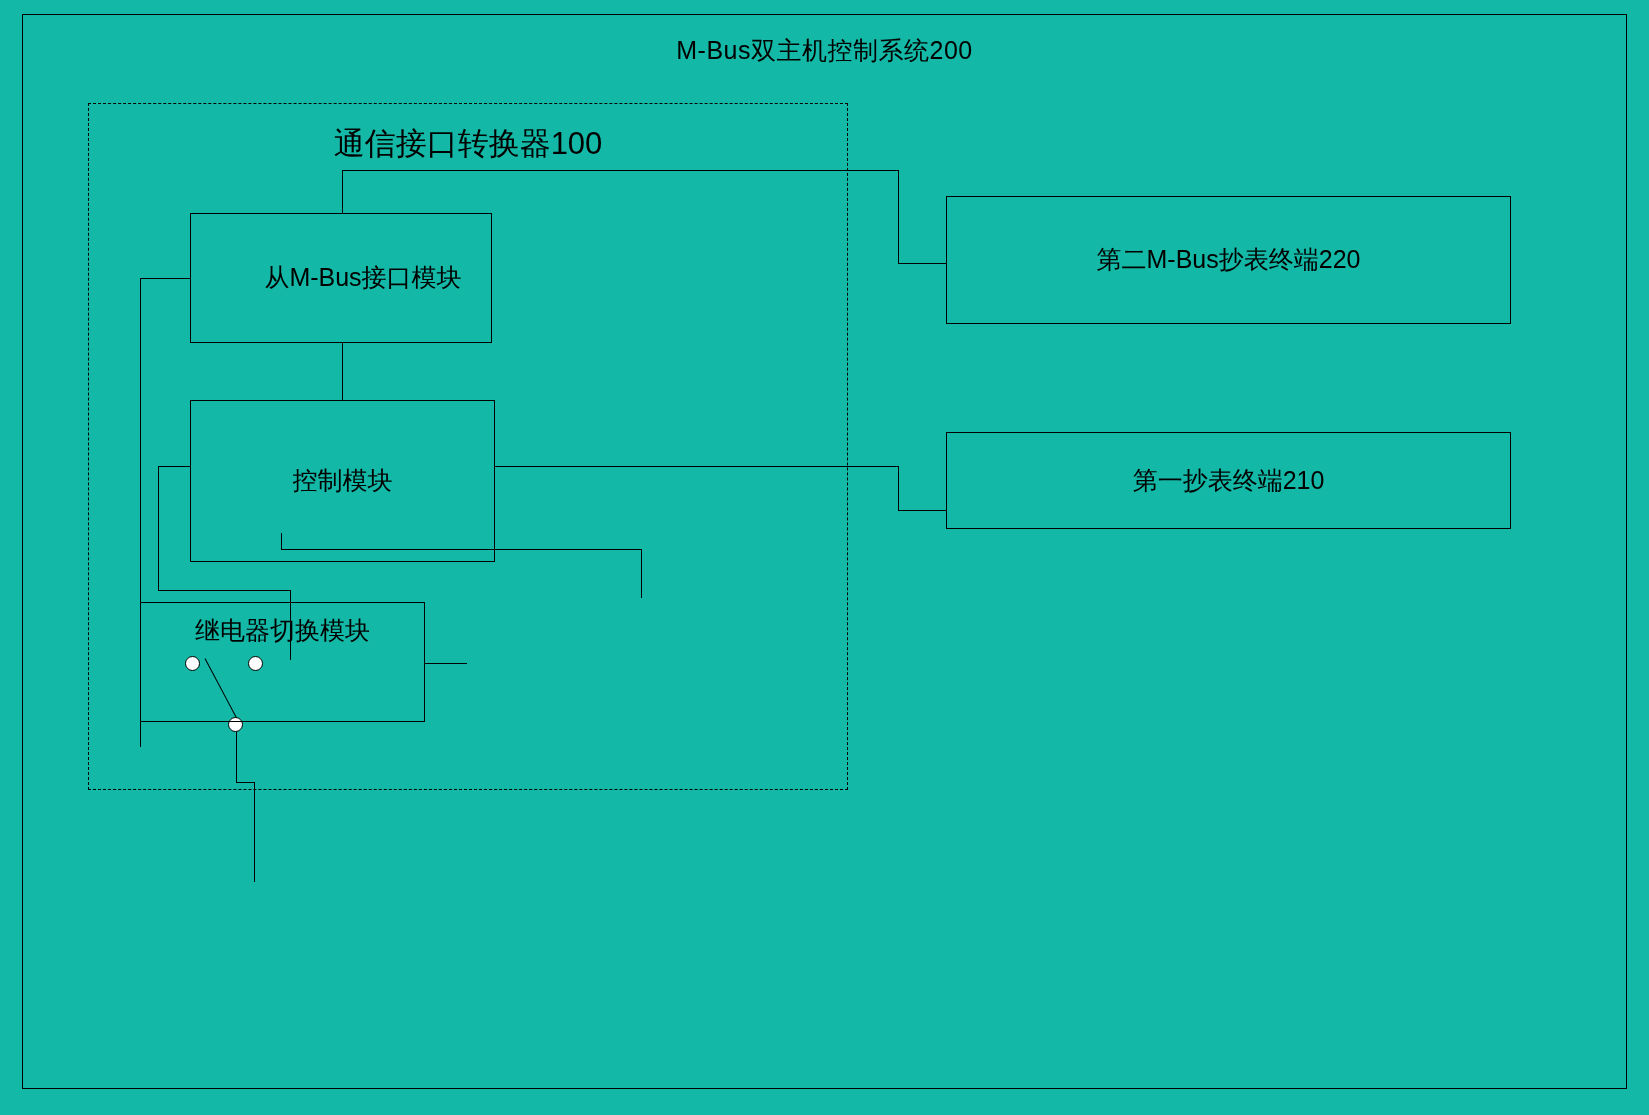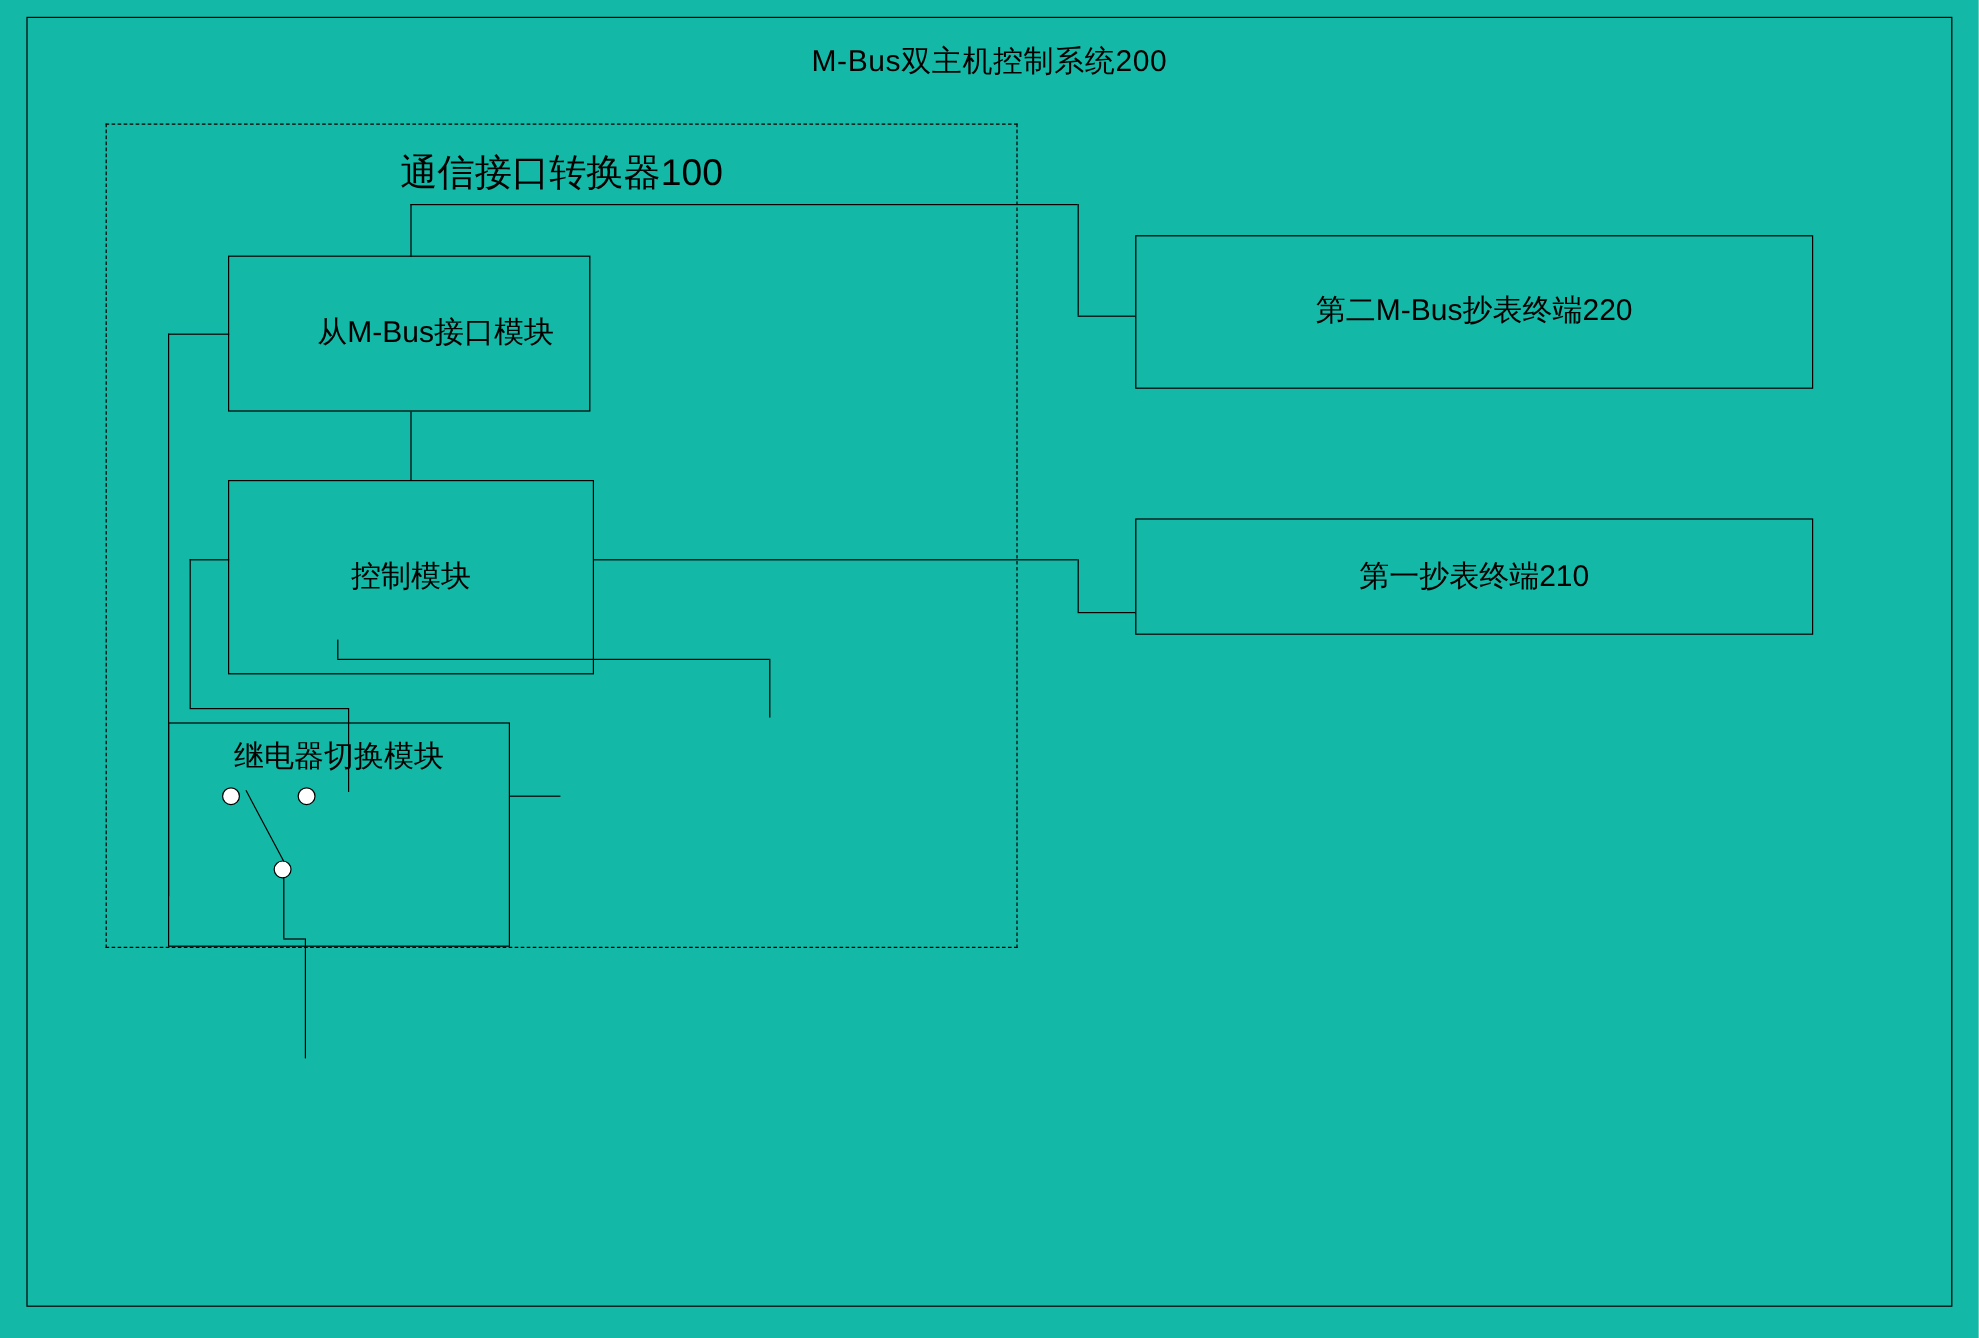--- a/index.html
+++ b/index.html
@@ -67,21 +67,21 @@
     text-align: center;
     line-height: 1.25;
   }
   .node-label {
     display: block;
     padding: 0 6px;
     white-space: nowrap;
   }
   #node-slave   { left: 190px; top: 213px;  width: 302px; height: 130px; padding-left: 44px; }
   #node-control { left: 190px; top: 400px;  width: 305px; height: 162px; }
-  #node-relay   { left: 140px; top: 602px;  width: 285px; height: 187px;
+  #node-relay   { left: 140px; top: 602px;  width: 285px; height: 120px;
                   align-items: flex-start; justify-content: center; }
   #node-relay .node-label { padding-top: 12px; }
   #node-master  { left: 467px; top: 598px;  width: 312px; height: 140px; }
   #node-term2   { left: 946px; top: 196px;  width: 565px; height: 128px; }
   #node-term1   { left: 946px; top: 432px;  width: 565px; height: 97px; }
   #node-meter   { left: 158px; top: 882px;  width: 190px; height: 124px; }
 
   .ln {
     position: absolute;
     background: #000000;

